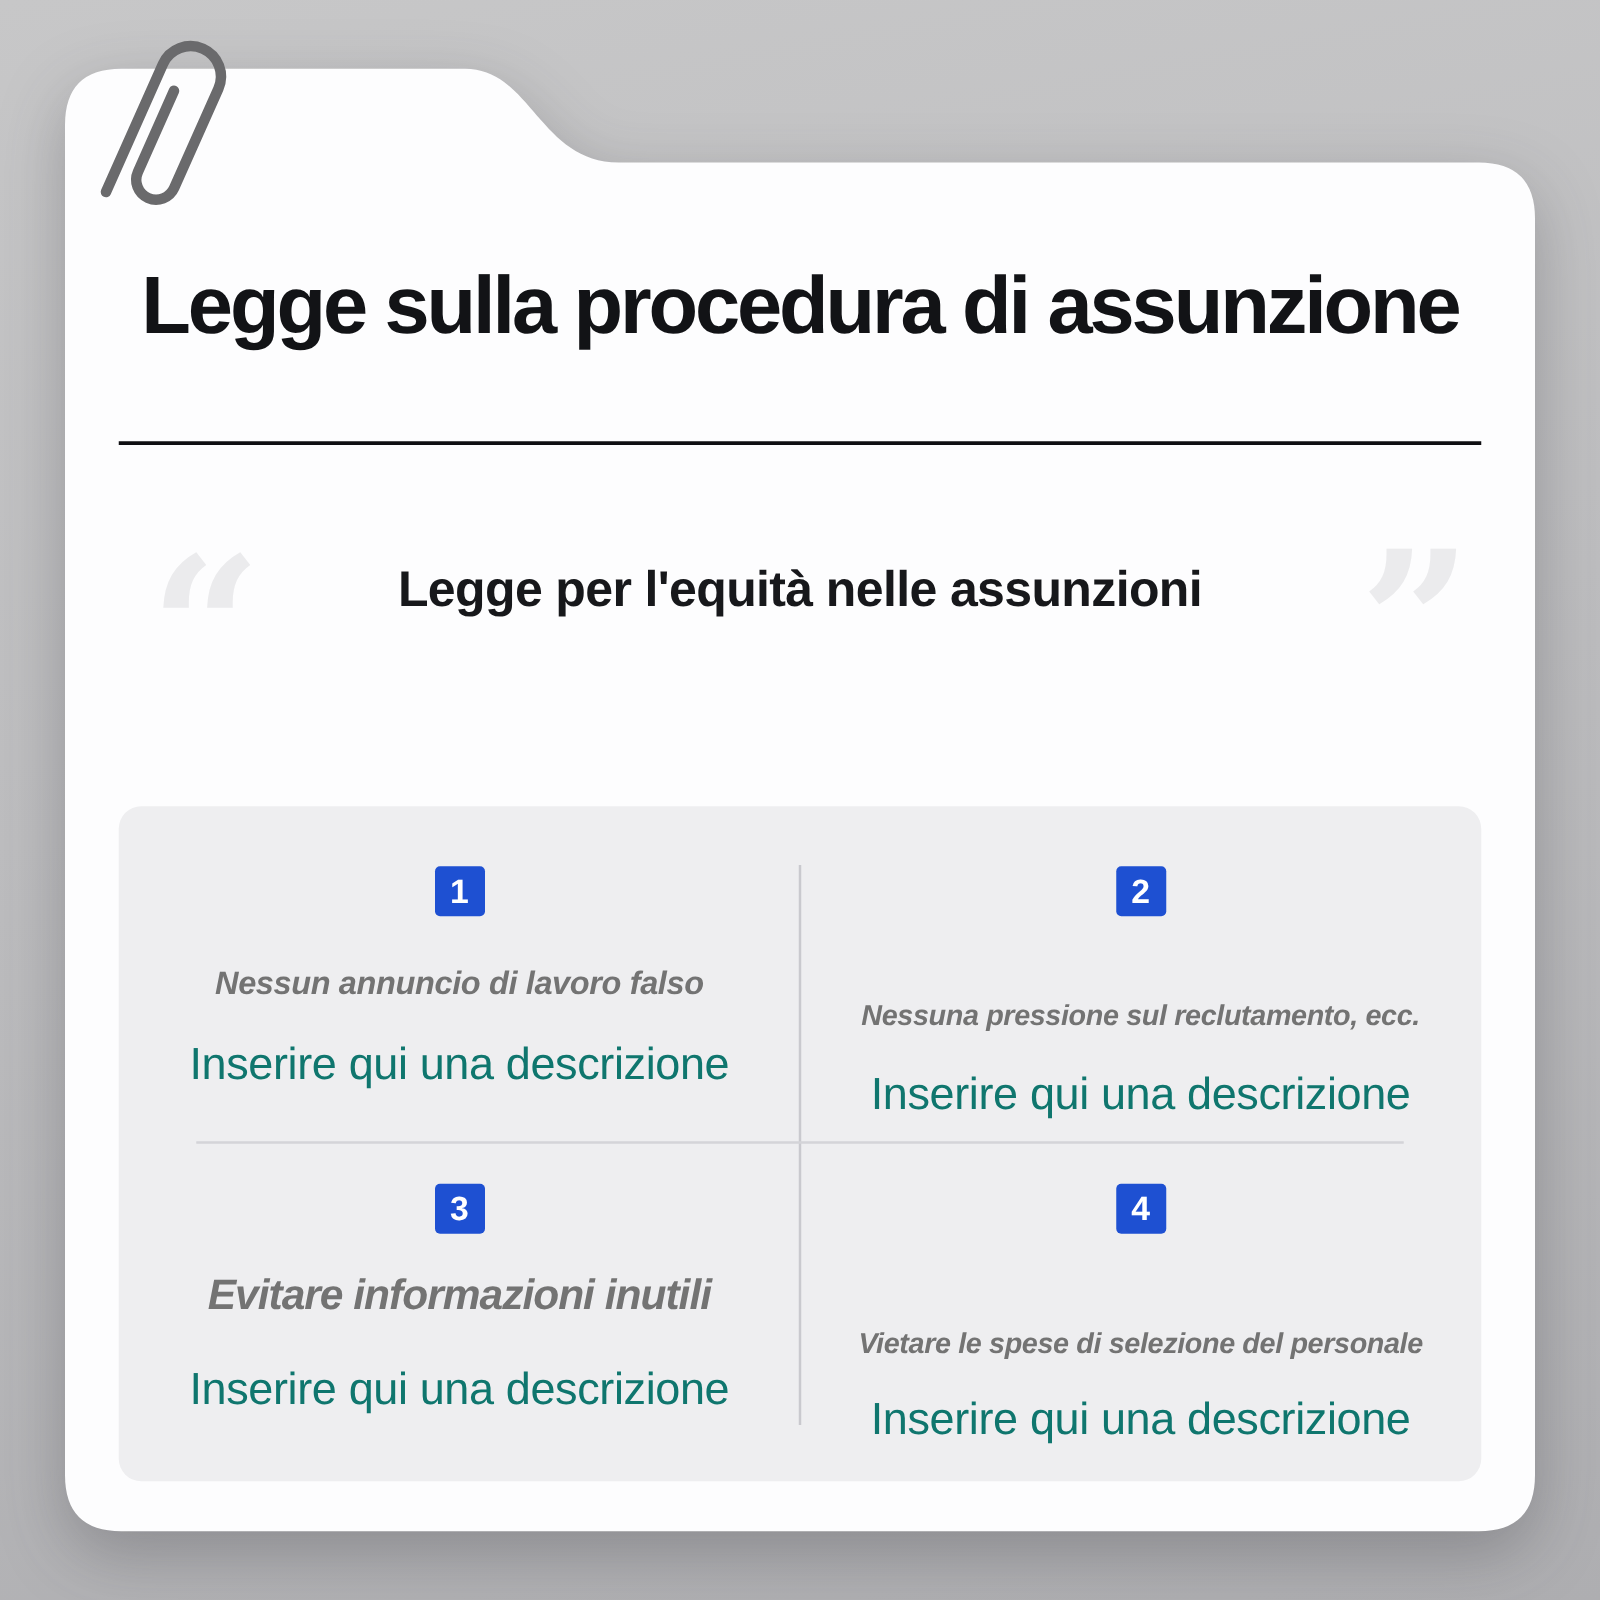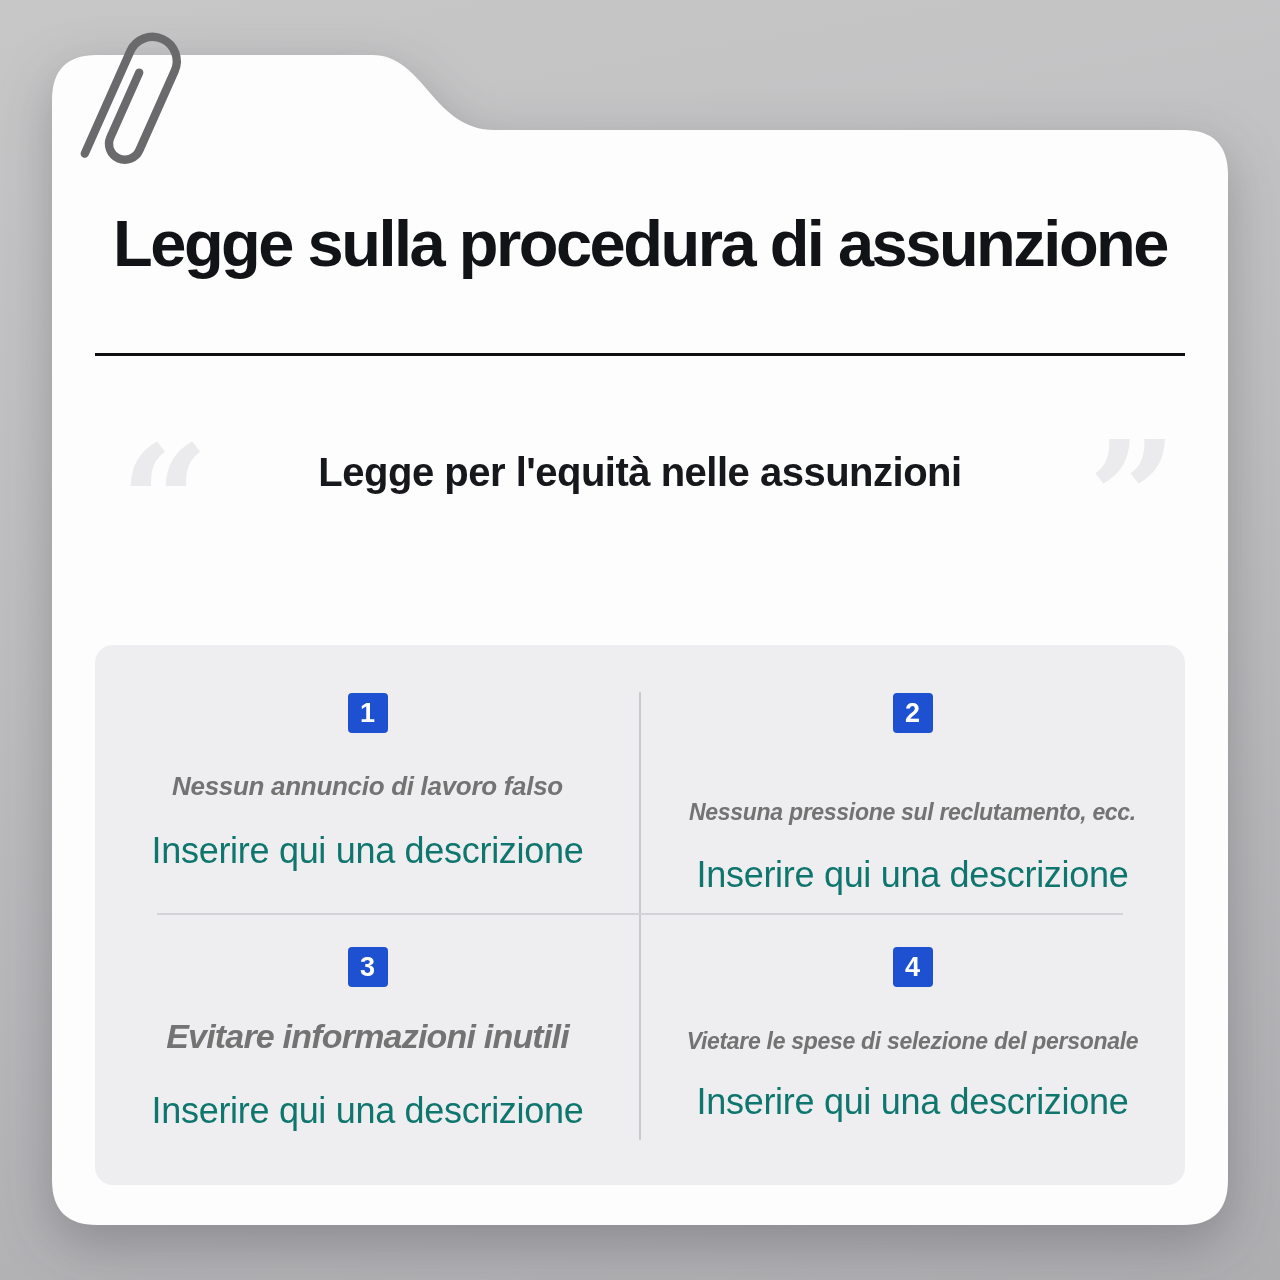--- a/index.html
+++ b/index.html
@@ -74,21 +74,21 @@
     width:40px;height:40px;border-radius:4px;background:#1e50d2;
     display:flex;align-items:center;justify-content:center;
     color:#ffffff;font-size:27px;font-weight:700;flex:0 0 auto;
   }
   .cell-title{
     margin-top:38px;color:#737373;font-weight:700;font-size:26px;
     letter-spacing:-0.3px;text-align:left;white-space:nowrap;font-style:italic;
   }
   .cell-2 .cell-title,.cell-4 .cell-title{font-size:23px;margin-top:66px;}
   .cell-3 .cell-title{font-size:34px;margin-top:30px;letter-spacing:-0.8px;}
-  .cell-4 .cell-title{margin-top:41px;}
+  .cell-4 .cell-title{margin-top:74px;}
   .cell-desc{
     margin-top:28px;color:#0f766e;font-size:36px;font-weight:400;
     text-align:center;white-space:nowrap;letter-spacing:-0.3px;
   }
   .cell-3 .cell-desc{margin-top:34px;}
   .cell-4 .cell-desc{margin-top:26px;}
 </style>
 </head>
 <body>
 

